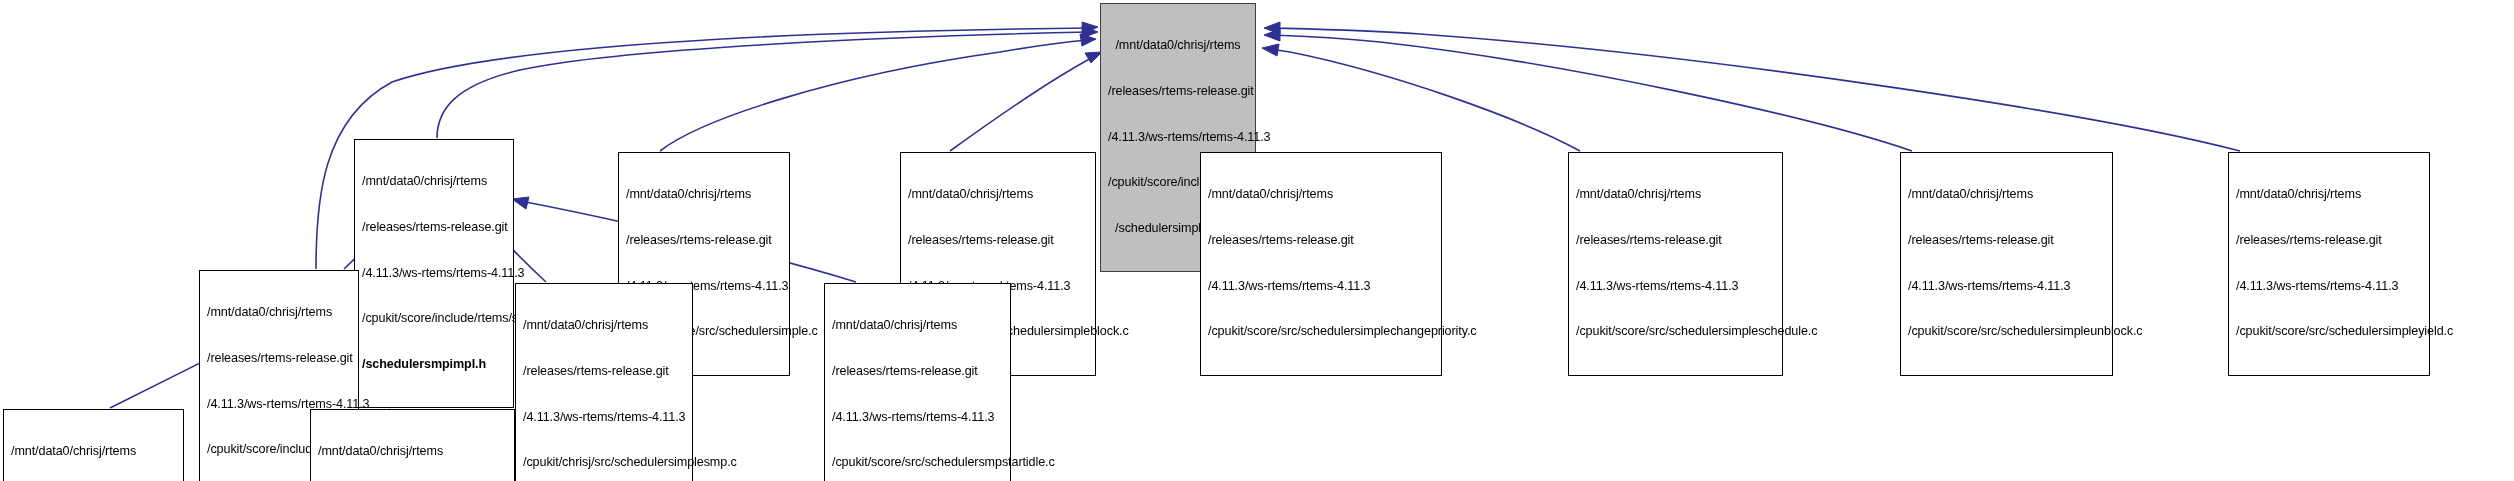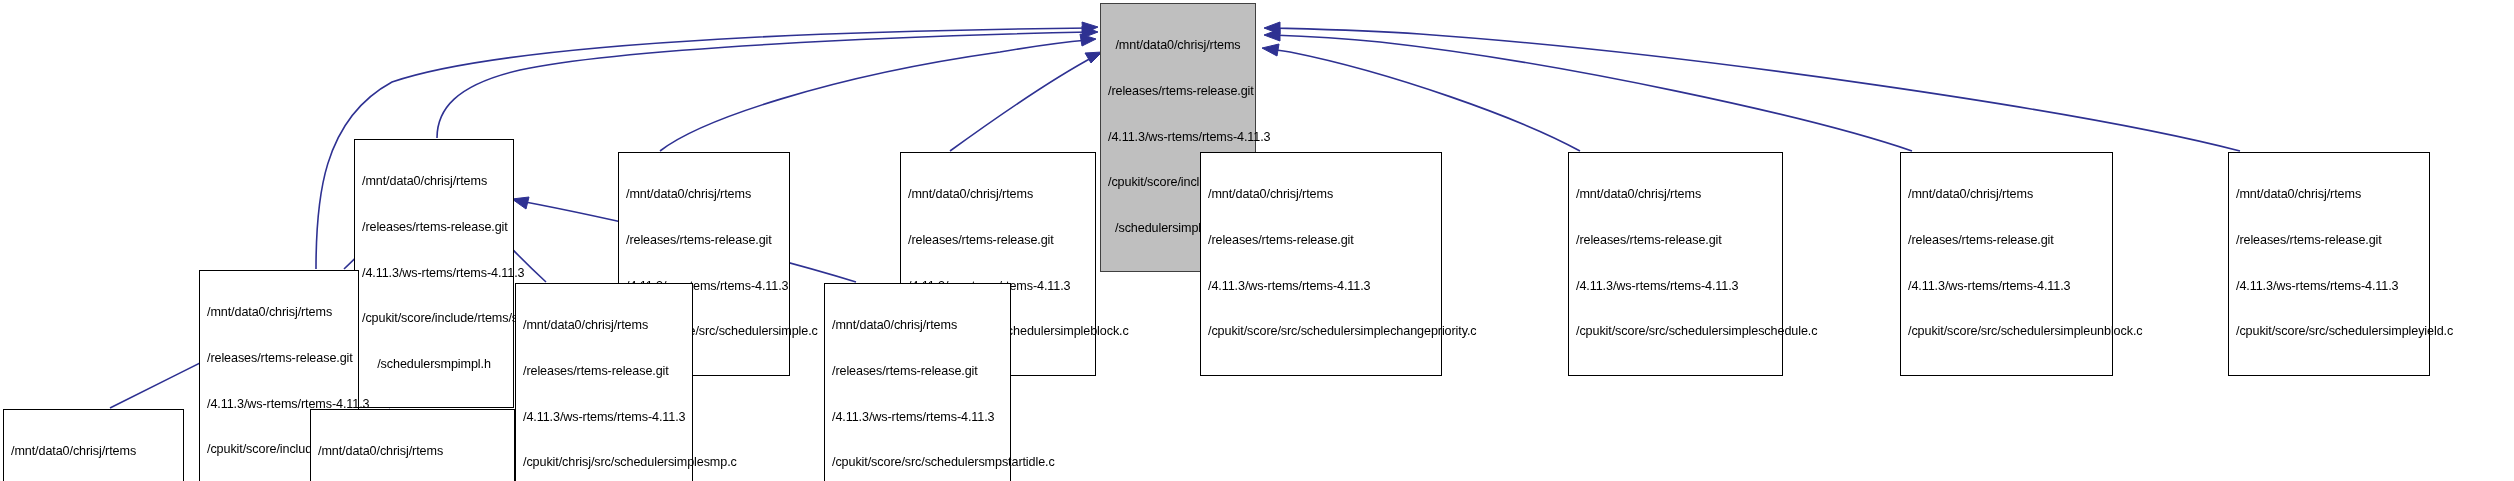--- a/index.html
+++ b/index.html
@@ -49,21 +49,21 @@
     text-align: left;
     letter-spacing: -0.1px;
   }
   .node.root {
     background: #bfbfbf;
     border: 1.6px solid #404040;
     text-align: center;
   }
   .node.center-last .last-line {
     display: block;
-    text-align: center;
+    font-weight: bold;
   }
   .node .ln {
     display: block;
   }
 </style>
 </head>
 <body>
 
 <div id="graph-root">
 

